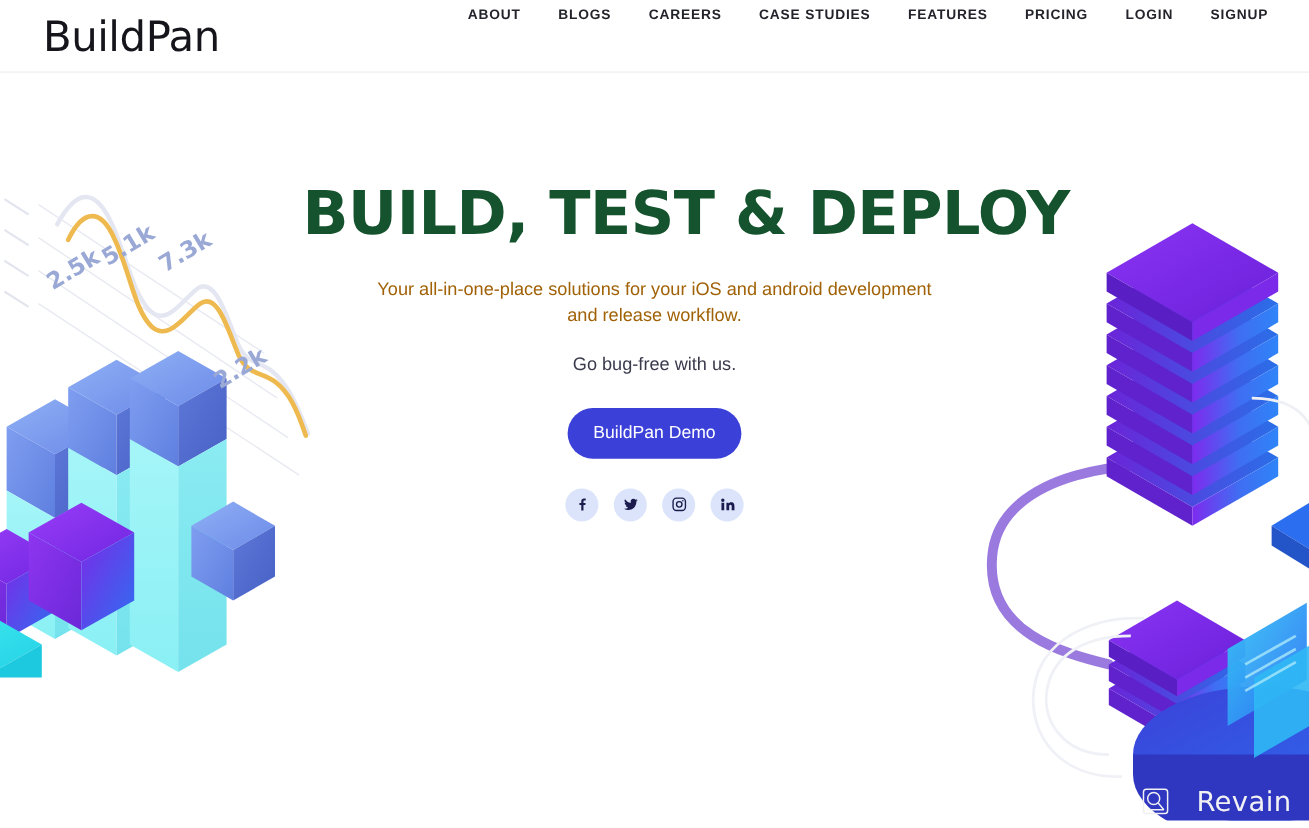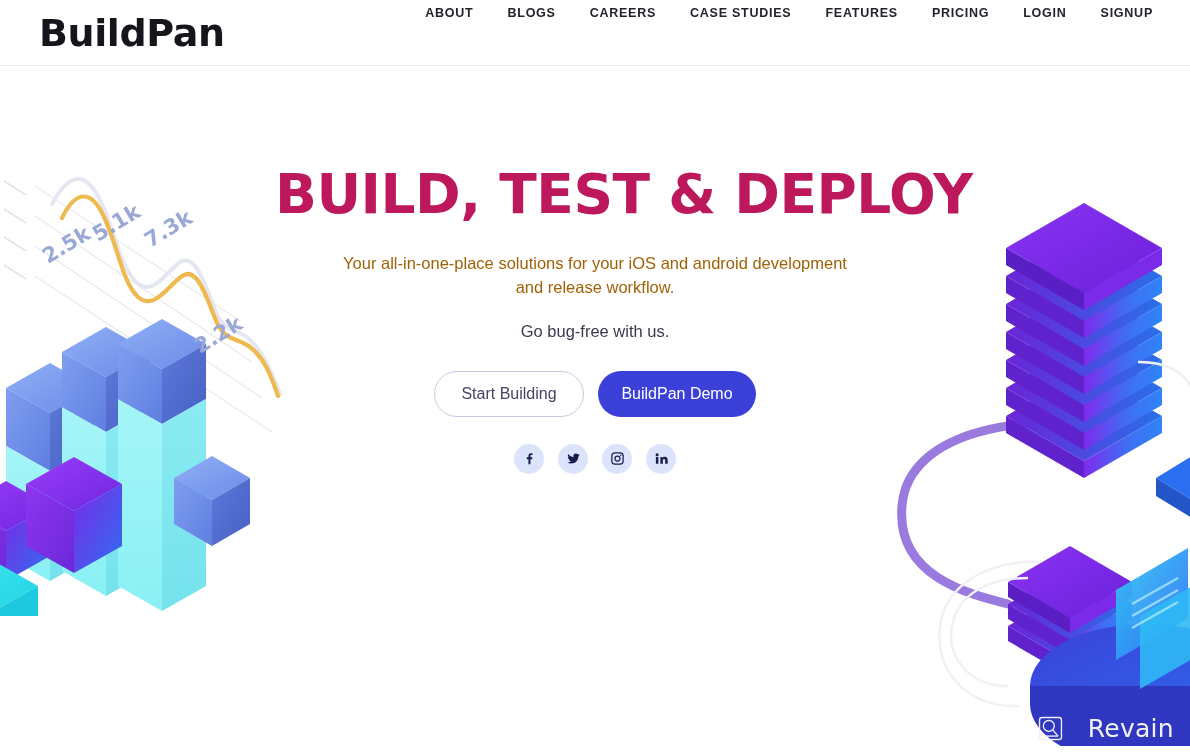--- a/index.html
+++ b/index.html
@@ -31,21 +31,21 @@
     display: flex;
     align-items: center;
     z-index: 40;
   }
 
   .logo {
     position: absolute;
     left: 39px;
     top: 9px;
     font-size: 38px;
-    font-weight: 700;
+    font-weight: 400;
     letter-spacing: -0.4px;
     color: #15151b;
     font-family: "DejaVu Sans", sans-serif;
     line-height: 48px;
   }
 
   .nav {
     position: absolute;
     right: 20px;
     top: 0;
@@ -83,21 +83,21 @@
     top: 100px;
     width: 640px;
     text-align: center;
     z-index: 20;
   }
 
   .hero-title {
     font-size: 55px;
     font-weight: 800;
     letter-spacing: -0.5px;
-    color: #be185d;
+    color: #14532d;
     line-height: 1.05;
     font-family: "DejaVu Sans", sans-serif;
     white-space: nowrap;
   }
 
   .hero-sub {
     margin-top: 27px;
     font-size: 16.5px;
     line-height: 24px;
     color: #a16207;
@@ -459,21 +459,20 @@
         <path d="M250 236 C 284 236, 300 250, 306 268"></path>
       </g>
     </svg>
 
     <div class="hero-center">
       <h1 class="hero-title">BUILD, TEST &amp; DEPLOY</h1>
       <p class="hero-sub">Your all-in-one-place solutions for your iOS and android development and release workflow.</p>
       <p class="hero-tag">Go bug-free with us.</p>
 
       <div class="cta-row">
-        <button class="btn btn-outline">Start Building</button>
         <button class="btn btn-primary">BuildPan Demo</button>
       </div>
 
       <div class="social-row">
         <a class="social" title="Facebook">
           <svg width="15" height="15" viewBox="0 0 24 24" fill="#1b1b4d">
             <path d="M13.5 21v-8h2.7l.4-3.1h-3.1V7.9c0-.9.25-1.5 1.55-1.5h1.65V3.6c-.29-.04-1.27-.12-2.4-.12-2.38 0-4 1.45-4 4.12V9.9H7.6V13h2.7v8h3.2z"></path>
           </svg>
         </a>
         <a class="social" title="Twitter">

